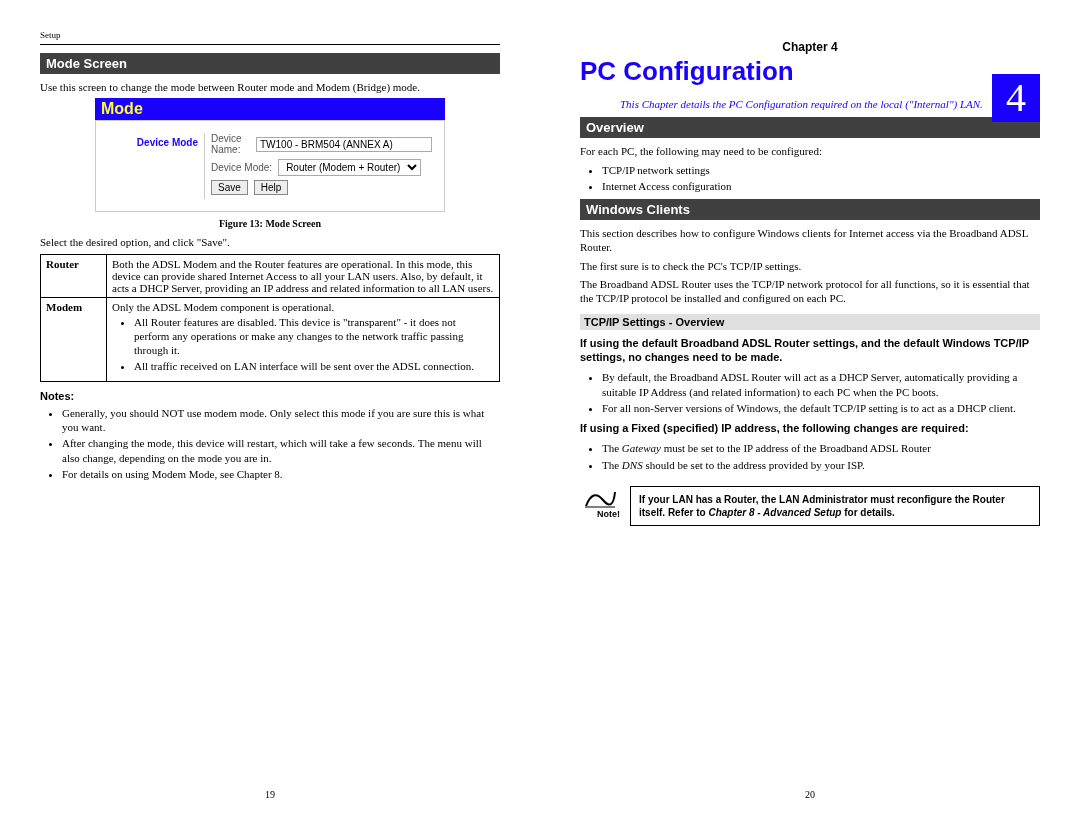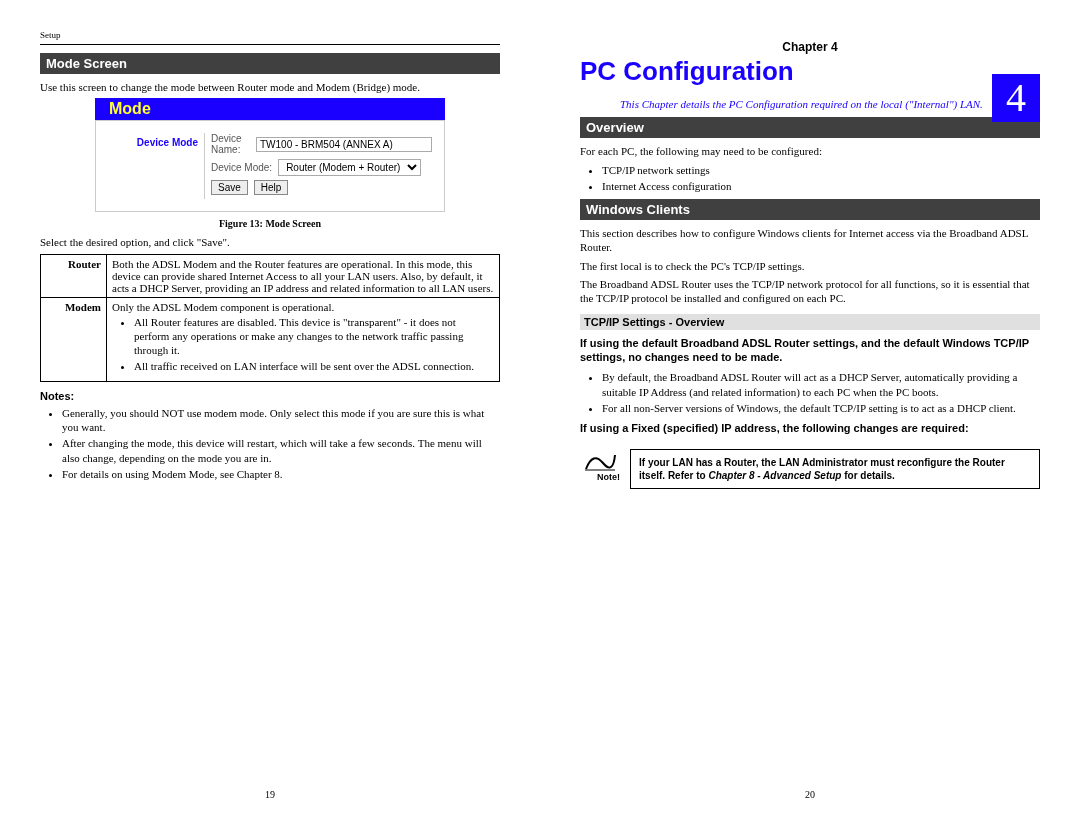--- a/index.html
+++ b/index.html
@@ -61,21 +61,21 @@
   .mode-figure {
     margin: 4px auto 4px auto;
     width: 350px;
   }
   .mode-title {
     background: #1a00ff;
     color: #ffff33;
     font-family: Arial, Helvetica, sans-serif;
     font-weight: bold;
     font-size: 16px;
-    padding: 2px 14px;
+    padding: 2px 6px;
   }
   .mode-body {
     display: flex;
     border: 1px solid #ccc;
     padding: 12px;
   }
   .mode-left {
     width: 90px;
     text-align: right;
     color: #1a00ff;
@@ -126,21 +126,20 @@
   }
   table.options td {
     border: 1px solid #000;
     vertical-align: top;
     font-size: 11px;
     padding: 3px 5px;
   }
   table.options td.label {
     width: 55px;
     font-weight: bold;
-    text-align: right;
   }
   ul.tight {
     margin: 2px 0 4px 0;
     padding-left: 22px;
   }
   ul.tight li {
     font-size: 11px;
     margin-bottom: 2px;
     line-height: 1.3;
   }
@@ -295,30 +294,38 @@
 
     <div class="section-bar">Overview</div>
     <p class="body-text">For each PC, the following may need to be configured:</p>
     <ul class="tight">
       <li>TCP/IP network settings</li>
       <li>Internet Access configuration</li>
     </ul>
 
     <div class="section-bar">Windows Clients</div>
     <p class="body-text">This section describes how to configure Windows clients for Internet access via the Broadband ADSL Router.</p>
-    <p class="body-text">The first local is to check the PC's TCP/IP settings.</p>
+    <p class="body-text">The first sure is to check the PC's TCP/IP settings.</p>
     <p class="body-text">The Broadband ADSL Router uses the TCP/IP network protocol for all functions, so it is essential that the TCP/IP protocol be installed and configured on each PC.</p>
 
     <div class="sub-head sub-head-bar">TCP/IP Settings - Overview</div>
     <p class="bold-sans">If using the default Broadband ADSL Router settings, and the default Windows TCP/IP settings, no changes need to be made.</p>
     <ul class="tight">
       <li>By default, the Broadband ADSL Router will act as a DHCP Server, automatically providing a suitable IP Address (and related information) to each PC when the PC boots.</li>
       <li>For all non-Server versions of Windows, the default TCP/IP setting is to act as a DHCP client.</li>
     </ul>
     <p class="bold-sans">If using a Fixed (specified) IP address, the following changes are required:</p>
+    <ul class="tight">
+      <li>
+        <span>The </span><em>Gateway</em><span> must be set to the IP address of the Broadband ADSL Router</span>
+      </li>
+      <li>
+        <span>The </span><em>DNS</em><span> should be set to the address provided by your ISP.</span>
+      </li>
+    </ul>
 
     <div class="note-box">
       <div class="note-icon">
         <svg width="34" height="24" viewBox="0 0 34 24">
           <path d="M3 20 Q 10 2, 20 14 T 32 6" stroke="#000" stroke-width="2" fill="none"></path>
           <line x1="2" y1="21" x2="32" y2="21" stroke="#000" stroke-width="1"></line>
         </svg>
         <span>Note!</span>
       </div>
       <div class="note-text">

